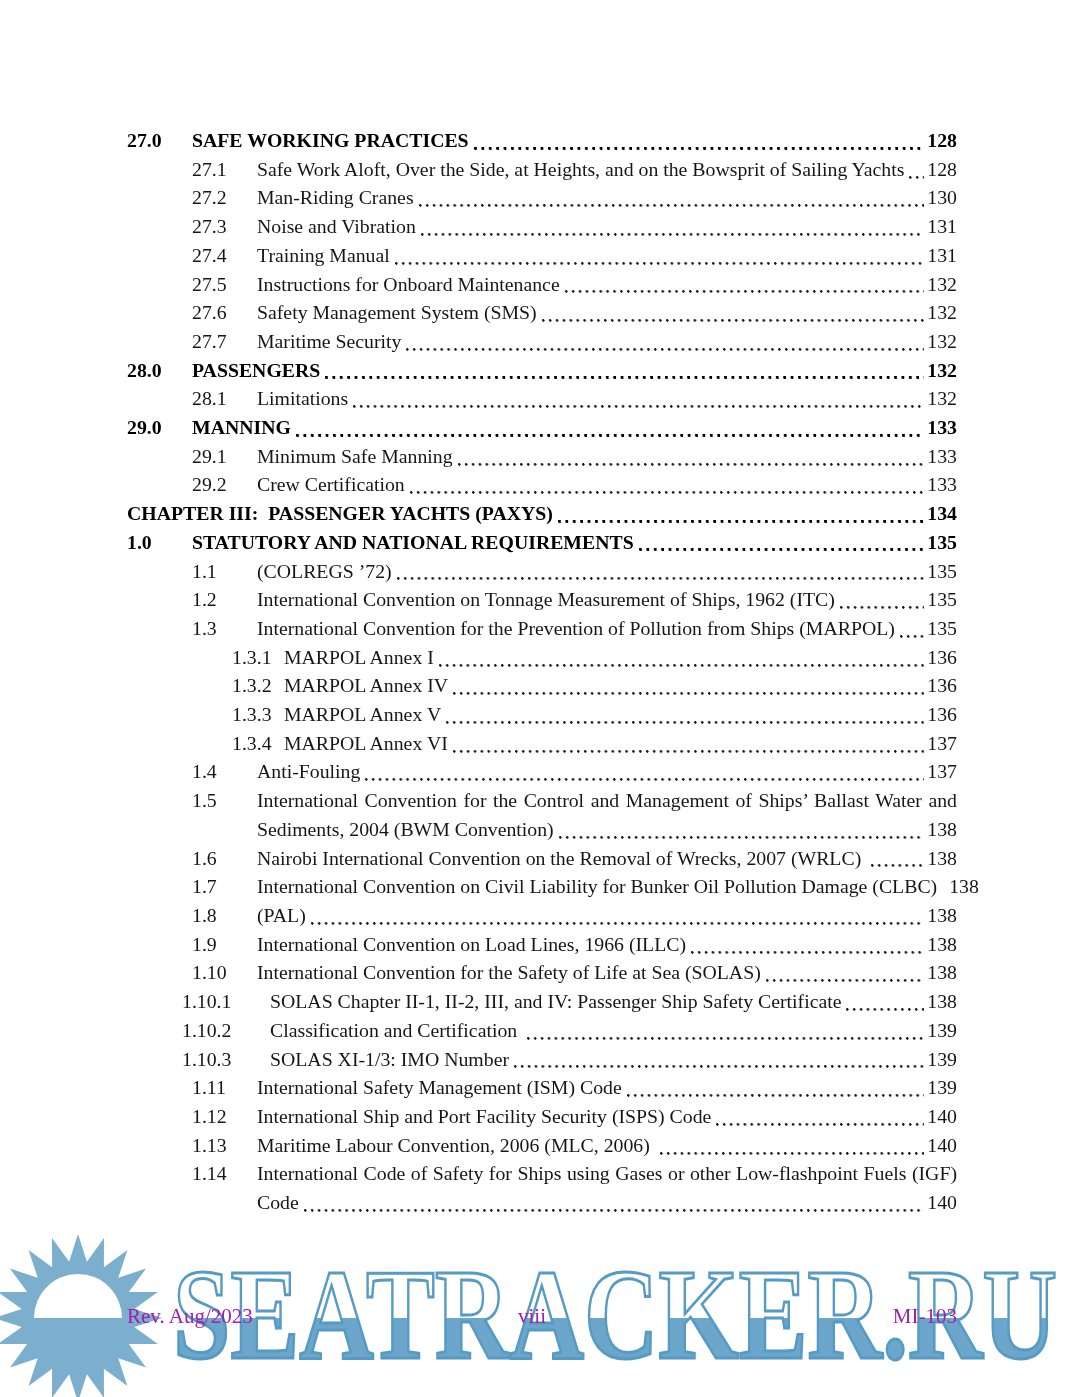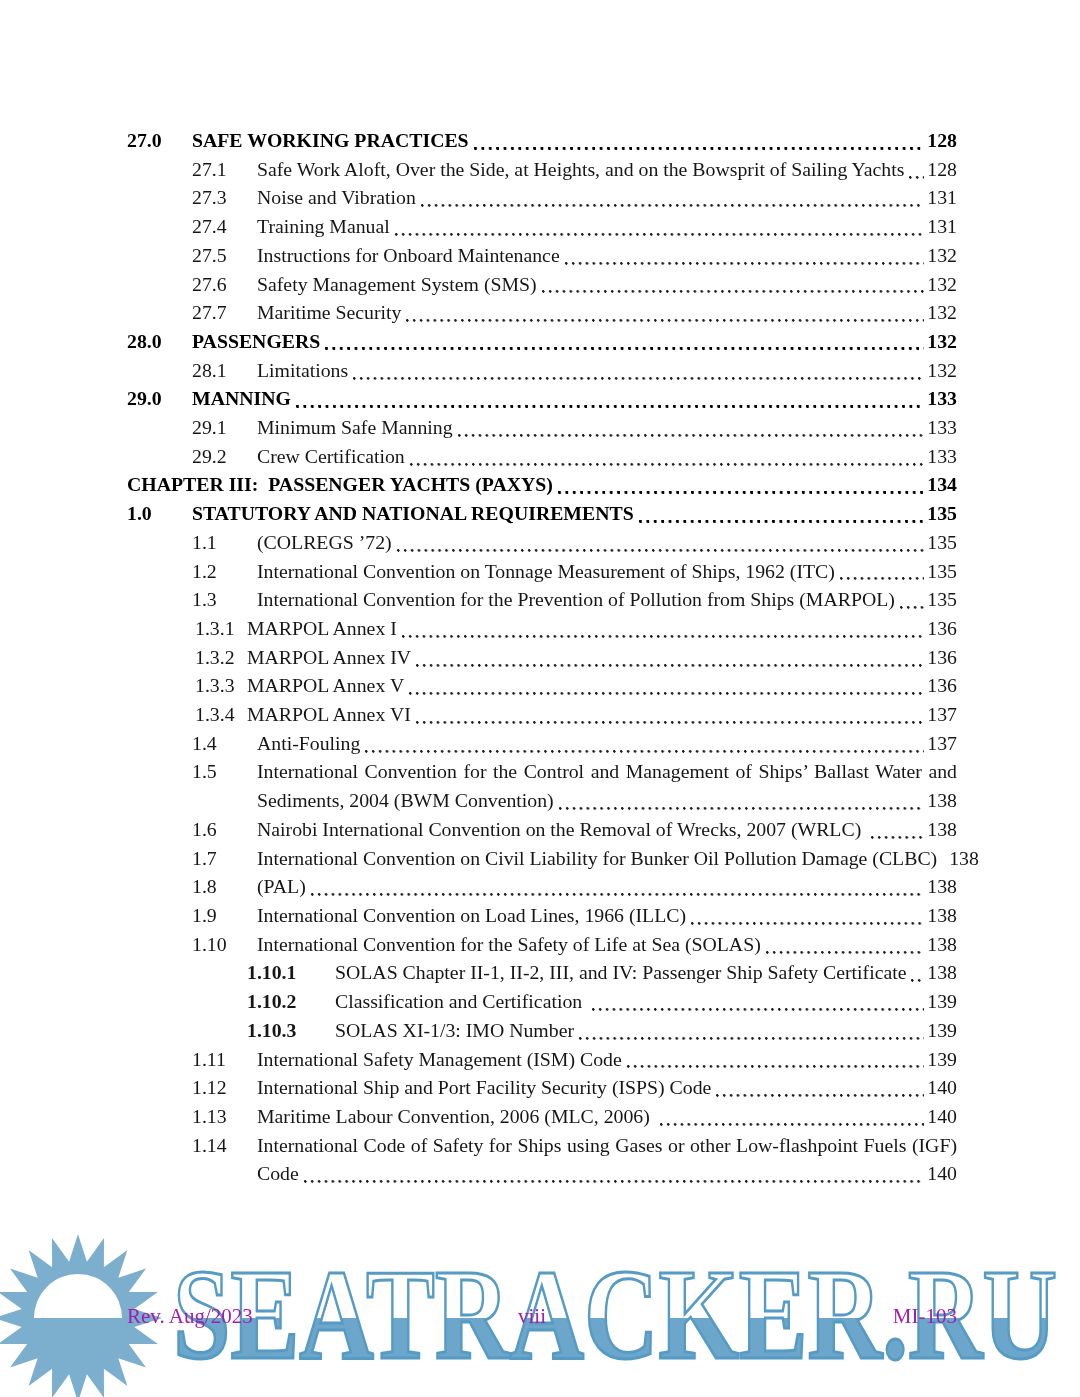--- a/index.html
+++ b/index.html
@@ -7,22 +7,22 @@
     position:relative; width:1080px; height:1397px; background:#ffffff;
     overflow:hidden; font-family:"Liberation Serif","DejaVu Serif",serif;
     color:#161616;
   }
   
   .toc { position:absolute; left:127px; top:126px; width:830px; z-index:1; }
   .row { display:flex; font-size:19.8px; line-height:28.7px; }
   .row.bold { font-weight:bold; color:#000; }
   .num { flex:0 0 65px; white-space:pre; }
   .row.subsection > .num { margin-left:65px; }
-  .row.sub2 > .num { margin-left:68px; flex-basis:52px; }
-  .row.sub3 > .num { margin-left:120px; flex-basis:88px;font-weight:bold; }
+  .row.sub2 > .num { margin-left:105px; flex-basis:52px; }
+  .row.sub3 > .num { margin-left:55px; flex-basis:88px; }
   .rest { flex:1; min-width:0; }
   .lf { display:flex; }
   .title { white-space:pre; }
   .jline { text-align:justify; text-align-last:justify; }
   .lead {
     flex:1 1 10px; min-width:4px; margin:0 3px 0 5px;
     background-image:radial-gradient(circle at 1.3px 1.3px, #1b1b1b 1.12px, rgba(0,0,0,0) 1.45px);
     background-size:6.9px 2.8px; background-repeat:repeat-x;
     background-position:left bottom 5px;
   }
@@ -61,20 +61,30 @@
         <span class="num">27.1</span>
         <div class="rest">
           <div class="lf">
             <span class="title">Safe Work Aloft, Over the Side, at Heights, and on the Bowsprit of Sailing Yachts</span>
             <span class="lead"></span>
             <span class="pg">128</span>
           </div>
         </div>
       </div>
       <div class="row subsection">
+        <span class="num">27.2</span>
+        <div class="rest">
+          <div class="lf">
+            <span class="title">Man-Riding Cranes</span>
+            <span class="lead"></span>
+            <span class="pg">130</span>
+          </div>
+        </div>
+      </div>
+      <div class="row subsection">
         <span class="num">27.3</span>
         <div class="rest">
           <div class="lf">
             <span class="title">Noise and Vibration</span>
             <span class="lead"></span>
             <span class="pg">131</span>
           </div>
         </div>
       </div>
       <div class="row subsection">

